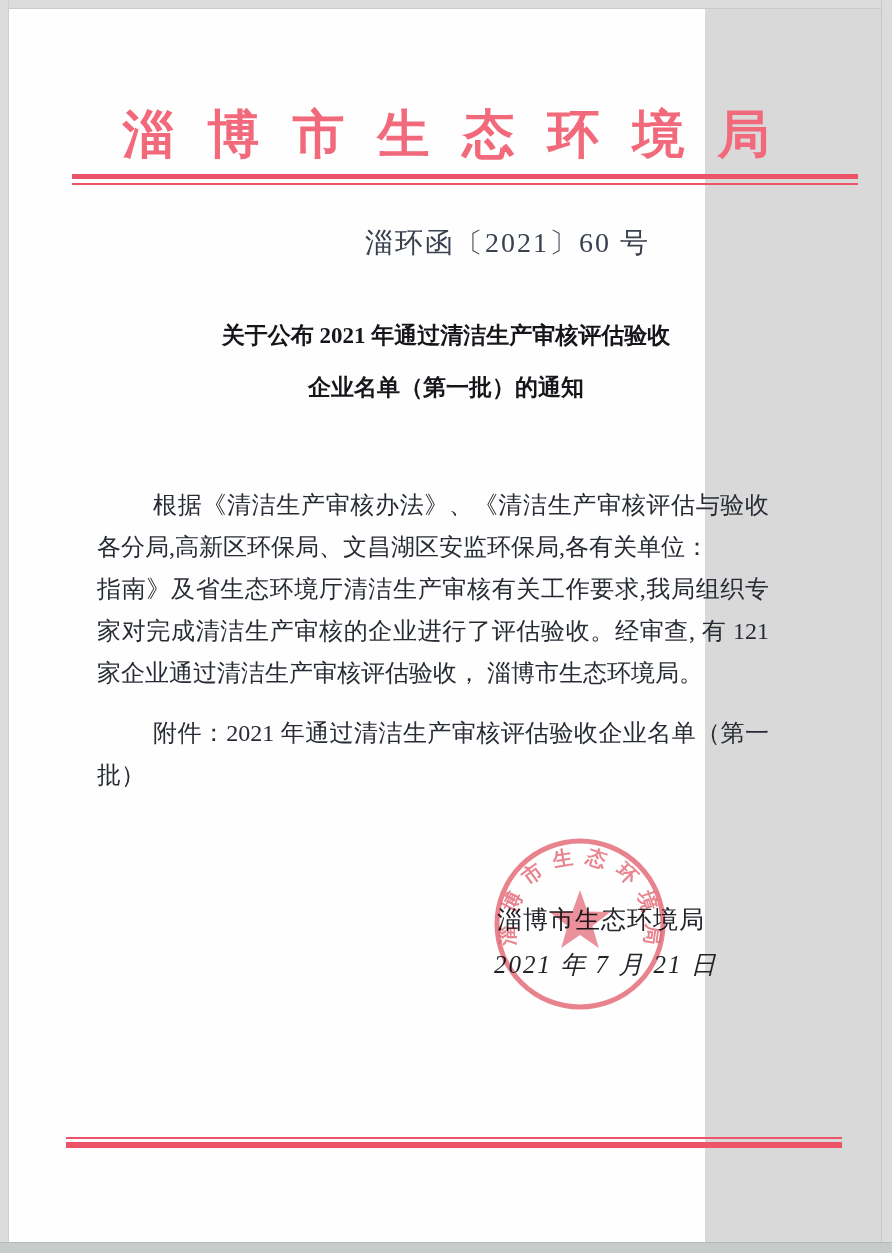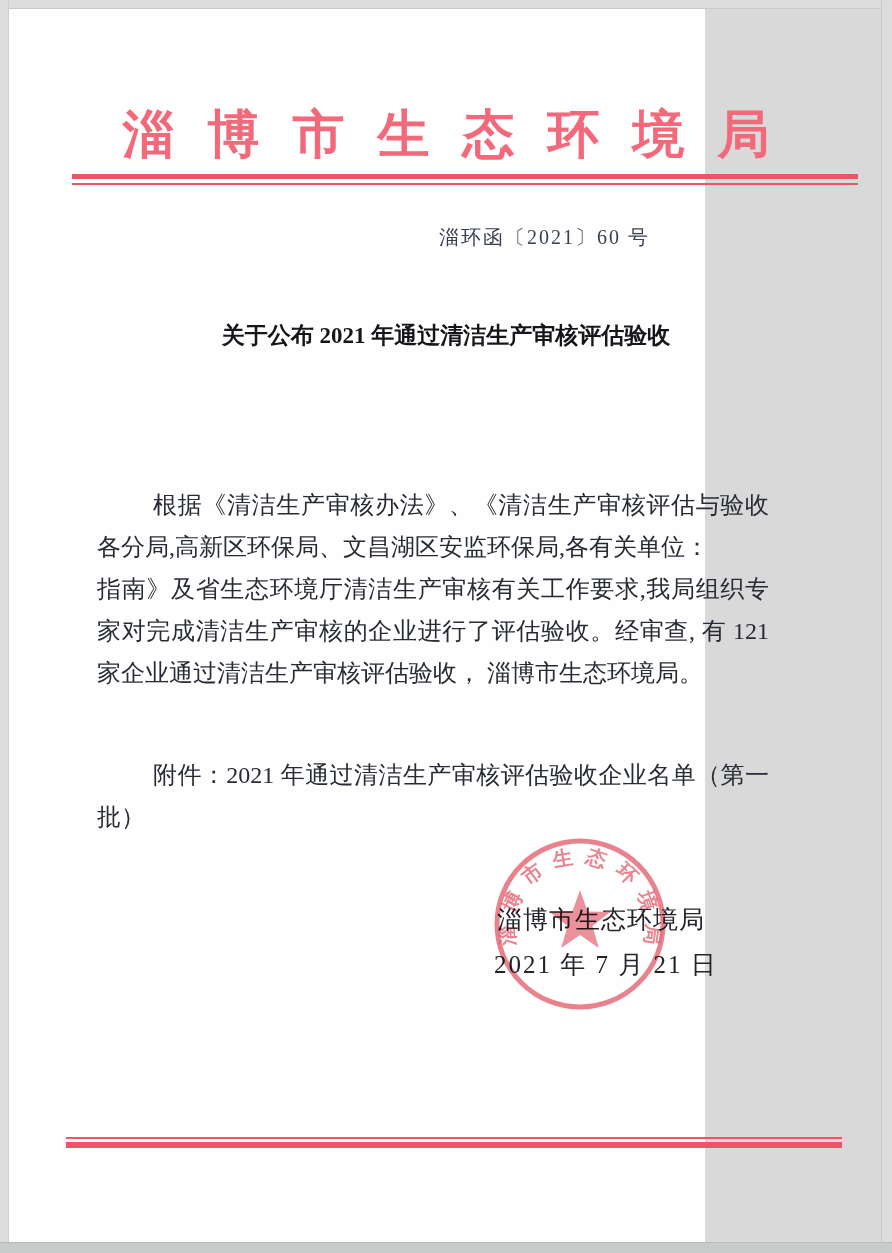--- a/index.html
+++ b/index.html
@@ -43,21 +43,21 @@
   .rule-head-thick { top: 174px; height: 5px; }
   .rule-head-thin  { top: 183px; height: 2px; }
   .rule-foot  { left: 66px; width: 776px; }
   .rule-foot-thin  { top: 1137px; height: 2px; }
   .rule-foot-thick { top: 1142px; height: 6px; }
 
   .doc-number {
     position: absolute;
     top: 224px;
     right: 55px;
-    font-size: 20px;
+    font-size: 28px;
     color: #39414f;
     letter-spacing: 2px;
     white-space: nowrap;
     margin-left: 33px;
   }
 
   .notice-title {
     position: absolute;
     left: 0; top: 310px;
     width: 892px;
@@ -72,39 +72,40 @@
     position: absolute;
     left: 97px; top: 484px;
     width: 672px;
     font-size: 24px;
     color: #272b33;
     line-height: 42px;
   }
   .line { height: 42px; white-space: nowrap; }
   .jline { white-space: normal; text-align: justify; text-align-last: justify; }
   .indent { text-indent: 56px; }
-  .attachment-block { margin-top: 60px; }
+  .attachment-block { margin-top: 18px; }
 
   .signature-name {
     position: absolute;
     left: 497px; top: 903px;
     font-size: 25px;
     color: #23242a;
     letter-spacing: 1px;
     white-space: nowrap;
     z-index: 2;
   }
   .signature-date {
     position: absolute;
     left: 494px; top: 948px;
     font-size: 25px;
     color: #23242a;
     letter-spacing: 2px;
     white-space: nowrap;
     z-index: 2;
+    font-style: italic;
   }
 
   .seal {
     position: absolute;
     left: 492px; top: 836px;
     width: 176px; height: 176px;
     z-index: 3;
     mix-blend-mode: multiply;
     opacity: 0.88;
   }
@@ -115,20 +116,21 @@
 <div class="page">
 
   <div class="agency-name">淄博市生态环境局</div>
   <div class="rule rule-head-thick"></div>
   <div class="rule rule-head-thin"></div>
 
   <div class="doc-number">淄环函〔2021〕60 号</div>
 
   <div class="notice-title">
     <div>关于公布 2021 年通过清洁生产审核评估验收</div>
+    <div>企业名单（第一批）的通知</div>
   </div>
 
   <div class="body-block">
     <div class="line jline indent">根据《清洁生产审核办法》、《清洁生产审核评估与验收</div>
     <div class="line">各分局,高新区环保局、文昌湖区安监环保局,各有关单位：</div>
     <div class="line jline">指南》及省生态环境厅清洁生产审核有关工作要求,我局组织专</div>
     <div class="line jline">家对完成清洁生产审核的企业进行了评估验收。经审查, 有 121</div>
     <div class="line">家企业通过清洁生产审核评估验收， 淄博市生态环境局。</div>
     <div class="attachment-block">
       <div class="line jline indent">附件：2021 年通过清洁生产审核评估验收企业名单（第一</div>

